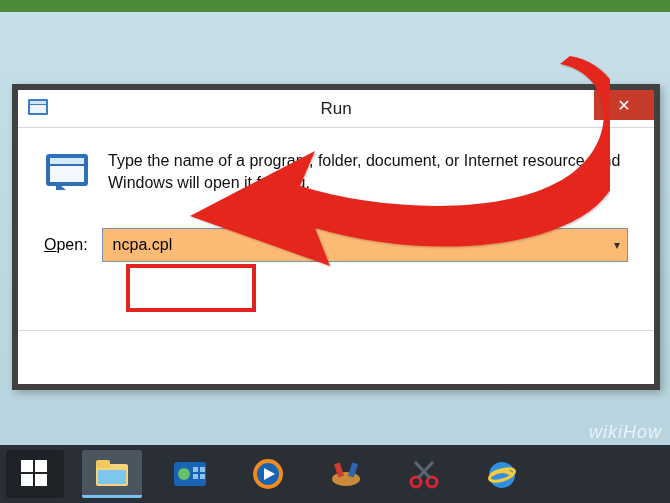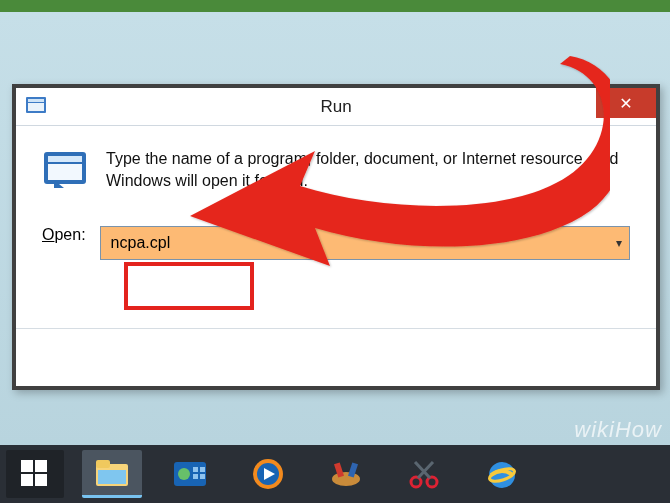--- a/index.html
+++ b/index.html
@@ -1,46 +1,46 @@
 <!DOCTYPE html>
 <html><head>
 <meta charset="utf-8">
 <style>
 *{box-sizing:border-box;margin:0;padding:0;font-family:"Segoe UI",Tahoma,sans-serif}
 body{width:670px;height:503px;background:#dce8d4;position:relative;overflow:hidden}
 .bar{position:absolute;left:0;right:0;height:12px;background:#4a8a3a}
 .bar.top{top:0}
 .desktop{position:absolute;top:12px;left:0;right:0;bottom:58px;background:linear-gradient(#c6dfe8,#b8d4de)}
-.dlg{position:absolute;top:84px;left:12px;width:648px;height:306px;background:#fff;border:4px solid #404040;box-shadow:3px 3px 8px rgba(0,0,0,.25)}
+.dlg{position:absolute;top:84px;left:12px;width:648px;height:306px;background:#fff;border:6px solid #404040;box-shadow:3px 3px 8px rgba(0,0,0,.25)}
 .titlebar{height:38px;background:#fff;border-bottom:1px solid #d0d8e0;position:relative;display:flex;align-items:center}
 .titlebar .ticon{margin-left:10px}
 .titlebar .ttxt{position:absolute;left:0;right:0;text-align:center;font-size:17px;color:#222}
 .closebtn{position:absolute;right:0;top:0;width:60px;height:30px;background:#c73b2b;color:#fff;display:flex;align-items:center;justify-content:center;font-size:16px;cursor:pointer}
 .body{padding:22px 26px 0 26px}
 .row1{display:flex;gap:18px;align-items:flex-start}
 .runicon{flex:0 0 46px}
 .desc{font-size:16px;line-height:1.35;color:#111}
-.row2{display:flex;align-items:flex-start;gap:14px;margin-top:34px}
+.row2{display:flex;align-items:center;gap:14px;margin-top:34px}
 .olabel{font-size:16px}
 .olabel u{text-decoration:underline}
 .combo{flex:1;position:relative}
 .combo input{width:100%;height:34px;border:1px solid #7a93ab;padding:0 28px 0 10px;font-size:16px;background:#fdba74}
 .combo .caret{position:absolute;right:8px;top:50%;transform:translateY(-50%);font-size:12px;color:#333;pointer-events:none}
 .hl{position:absolute;border:4px solid #e3231d;pointer-events:none}
 .hl1{left:108px;top:174px;width:130px;height:48px}
 .sep{position:absolute;left:0;right:0;top:240px;height:1px;background:#d6dde3}
 .btnrow{position:absolute;right:20px;bottom:18px;display:flex;gap:16px}
 .btn{width:128px;height:34px;border:1px solid #a0a8b0;background:#eef1f4;font-size:15px;color:#111;cursor:pointer}
 .arrow{position:absolute;top:56px;left:180px;pointer-events:none}
 .taskbar{position:absolute;left:0;right:0;bottom:0;height:58px;background:#2a2f36;display:flex;align-items:center;padding-left:6px;gap:18px}
 .start{width:58px;height:48px;background:#1f2328;display:flex;align-items:center;justify-content:center;border-radius:2px}
 .start svg{display:block}
 .tbic{width:60px;height:48px;display:flex;align-items:center;justify-content:center;border-radius:2px}
 .tbic.active{background:#4b5560;border-bottom:3px solid #78c3f0}
-.watermark{position:absolute;right:8px;bottom:60px;font-size:22px;color:rgba(255,255,255,.7);font-weight:300;letter-spacing:1px;font-style:italic}
+.watermark{position:absolute;right:8px;bottom:60px;font-size:18px;color:rgba(255,255,255,.7);font-weight:300;letter-spacing:1px;font-style:italic}
 </style>
 </head>
 <body>
 
 <div class="bar top"></div>
 
 <div class="desktop"></div>
 
 <div class="dlg">
   <div class="titlebar">

